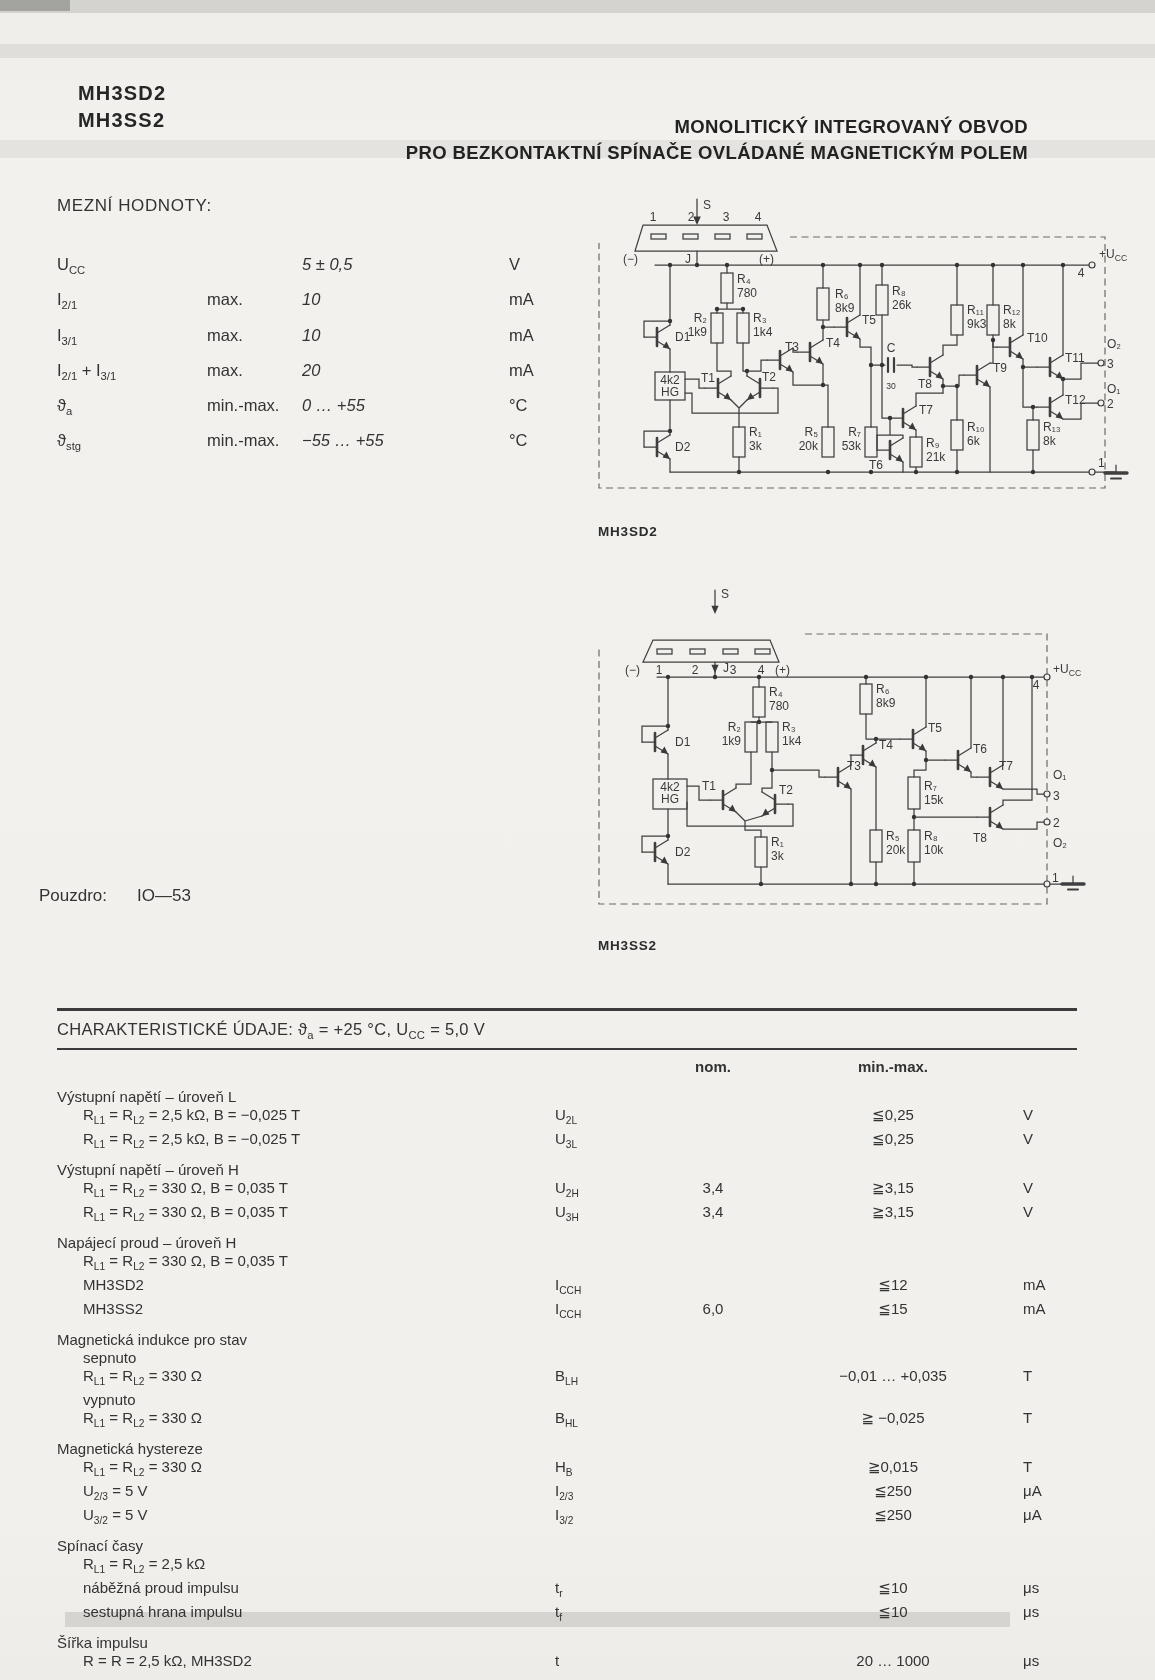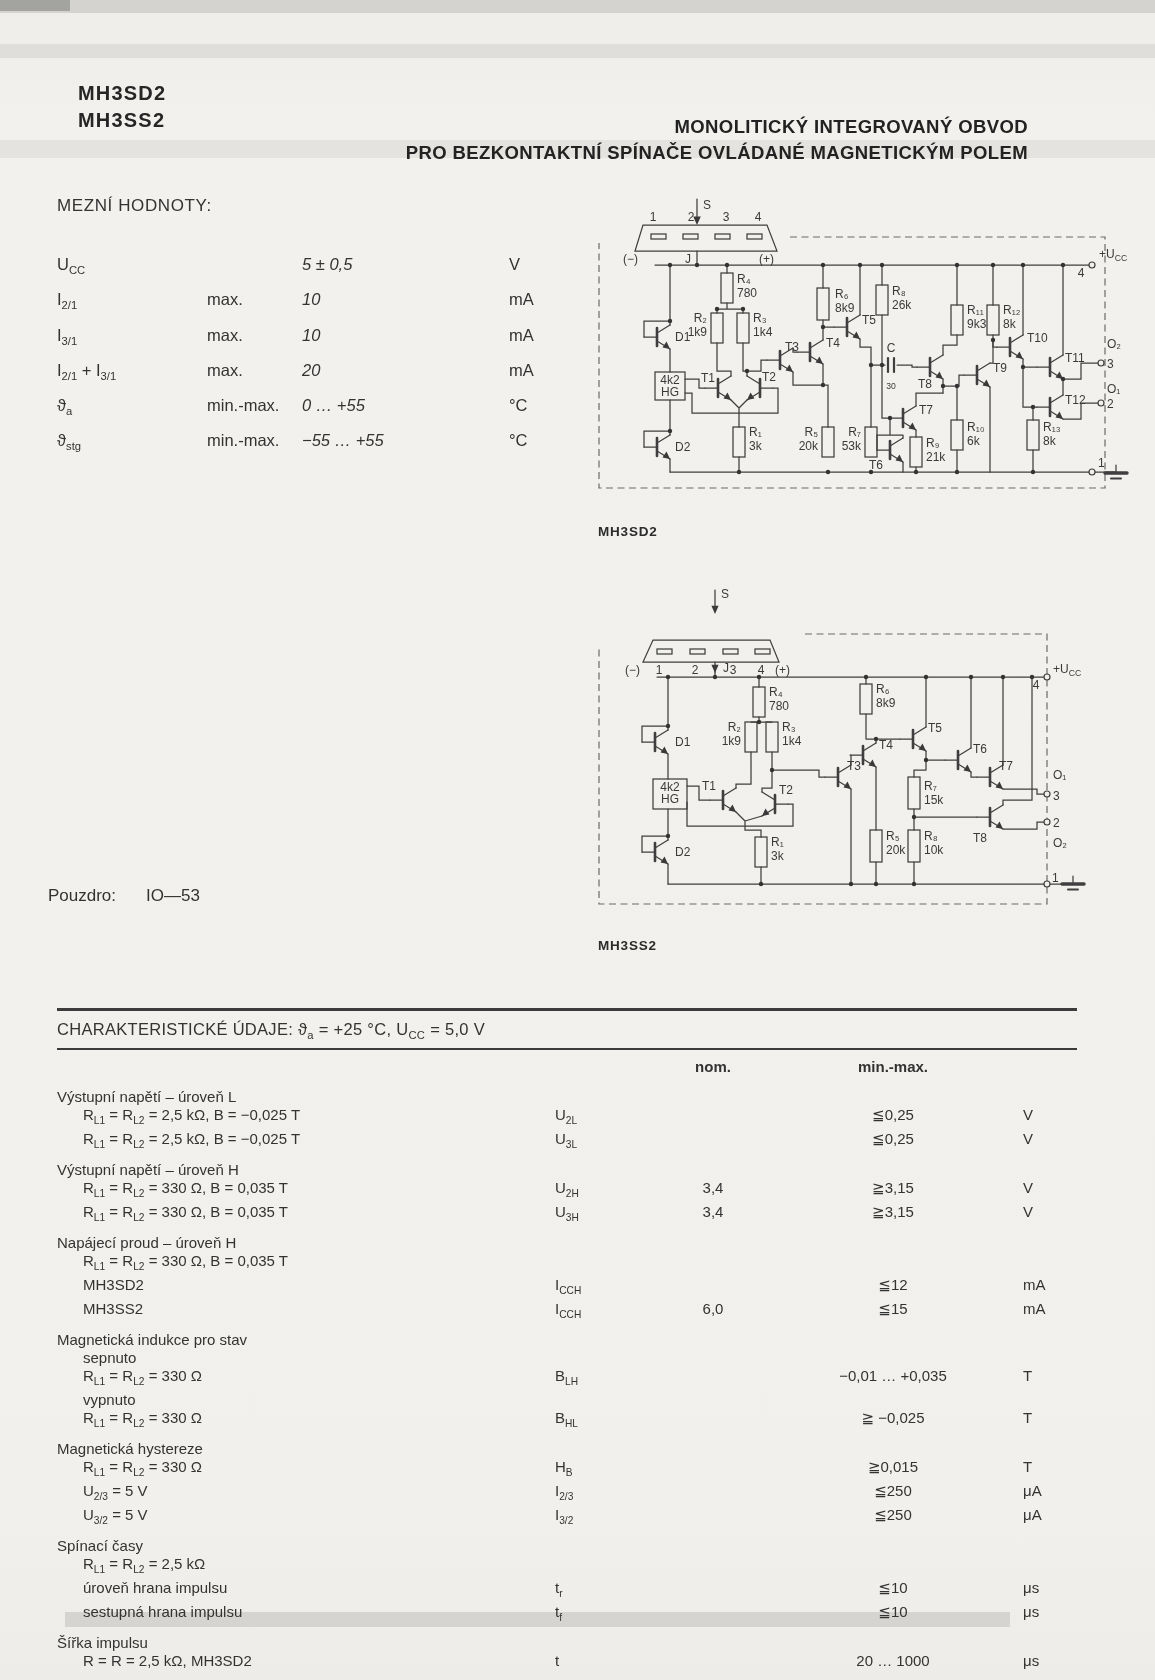--- a/index.html
+++ b/index.html
@@ -26,21 +26,21 @@
   .t9{font-size:9.5px;}  .t10{font-size:10.5px;}  .t11{font-size:11px;}  .t12{font-size:12px;}
   .mid{text-anchor:middle;}  .end{text-anchor:end;}
   .w{stroke:#3f3f3f;stroke-width:1.25;fill:none;stroke-linecap:round;}
   .w2{stroke-width:2.6;}
   .dash{stroke:#6a6a68;stroke-width:1.2;fill:none;stroke-dasharray:7 4.5;}
   .rs{fill:none;stroke:#3f3f3f;stroke-width:1.25;}
   .dot{fill:#333;stroke:none;}
   .f{fill:#3a3a3a;stroke:none;}
   .pin{fill:#f1f0ec;stroke:#3f3f3f;stroke-width:1.2;}
   .cap{position:absolute;font-size:13.5px;font-weight:700;letter-spacing:.8px;color:#2c2c2c;}
-  .pouzdro{position:absolute;left:48px;top:886px;font-size:17px;color:#333;text-align:right;}
+  .pouzdro{position:absolute;left:39px;top:886px;font-size:17px;color:#333;text-align:right;}
   .pouzdro .val{margin-left:30px;}
   
   .char{position:absolute;left:57px;top:1008px;width:1020px;font-size:15px;color:#333;}
   .rule{height:2.6px;background:#3c3c3c;}
   .char-title{margin:9px 0 7px 0;font-size:16.5px;letter-spacing:.3px;}
   .thead{display:grid;grid-template-columns:498px 102px 112px 248px 60px;margin:8px 0 12px 0;line-height:18px;}
   .trow{display:grid;grid-template-columns:498px 102px 112px 248px 60px;line-height:18px;}
   .trow.g{margin-top:7px;}
   .ind{padding-left:26px;}
   .nom,.mm{text-align:center;}
@@ -584,21 +584,21 @@
         <span class="c"></span>
       </div>
     <div class="trow">
         <span class="c cond ind">R<sub>L1</sub> = R<sub>L2</sub> = 2,5 kΩ</span>
         <span class="c"></span>
         <span class="c"></span>
         <span class="c"></span>
         <span class="c"></span>
       </div>
     <div class="trow">
-        <span class="c cond ind">úroveň hrana impulsu</span>
+        <span class="c cond ind">náběžná proud impulsu</span>
         <span class="c sym">t<sub>r</sub></span>
         <span class="c nom"></span>
         <span class="c mm">≦10</span>
         <span class="c unit">μs</span>
       </div>
     <div class="trow">
         <span class="c cond ind">sestupná hrana impulsu</span>
         <span class="c sym">t<sub>f</sub></span>
         <span class="c nom"></span>
         <span class="c mm">≦10</span>

